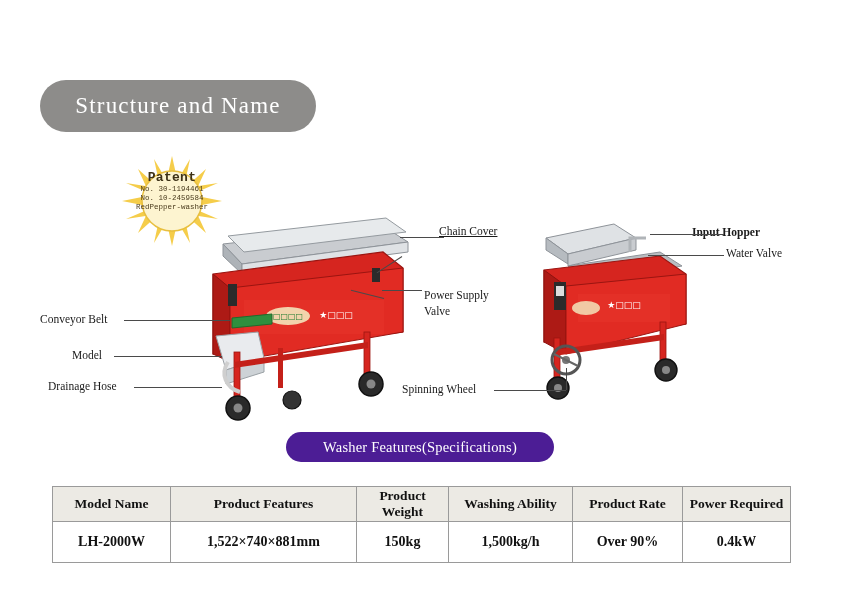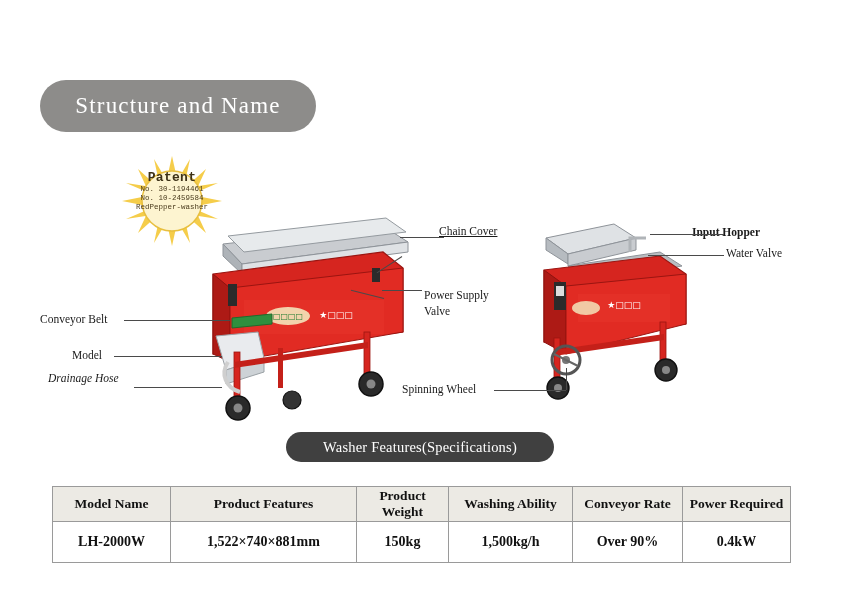--- a/index.html
+++ b/index.html
@@ -111,21 +111,21 @@
     width: 1px;
   }
 
   
   .features-banner {
     position: absolute;
     left: 286px;
     top: 388px;
     width: 268px;
     height: 30px;
-    background: #404040;
+    background: #4c1d95;
     border-radius: 15px;
     display: flex;
     align-items: center;
     justify-content: center;
   }
   .features-banner .f-text {
     color: #ffffff;
     font-size: 14.5px;
     letter-spacing: .2px;
   }
@@ -301,21 +301,21 @@
   <div class="callout" style="left:424px; top:261px;">Valve</div>
   <div class="leader" style="left:382px; top:246px; width:40px;"></div>
   <div class="leader" style="left:350px; top:254px; width:34px; transform:rotate(14deg); transform-origin:right center;"></div>
 
   <div class="callout" style="left:40px; top:269px;">Conveyor Belt</div>
   <div class="leader" style="left:124px; top:276px; width:106px;"></div>
 
   <div class="callout" style="left:72px; top:305px;">Model</div>
   <div class="leader" style="left:114px; top:312px; width:108px;"></div>
 
-  <div class="callout" style="left:48px; top:328px;font-style:italic;">Drainage Hose</div>
+  <div class="callout" style="left:48px; top:336px;">Drainage Hose</div>
   <div class="leader" style="left:134px; top:343px; width:88px;"></div>
 
   <div class="callout" style="left:692px; top:182px;font-weight:bold;">Input Hopper</div>
   <div class="leader" style="left:650px; top:190px; width:74px;"></div>
 
   <div class="callout" style="left:726px; top:203px;">Water Valve</div>
   <div class="leader" style="left:648px; top:211px; width:76px;"></div>
 
   <div class="callout" style="left:402px; top:339px;">Spinning Wheel</div>
   <div class="leader" style="left:494px; top:346px; width:72px;"></div>
@@ -333,21 +333,21 @@
       <col class="col-3">
         <col class="col-4">
         <col class="col-5">
     </colgroup>
     <thead>
       <tr>
         <th>Model Name</th>
         <th>Product Features</th>
         <th>Product Weight</th>
         <th>Washing Ability</th>
-        <th>Conveyor Rate</th>
+        <th>Product Rate</th>
         <th>Power Required</th>
       </tr>
     </thead>
     <tbody>
       <tr>
         <td>LH-2000W</td>
         <td>1,522×740×881mm</td>
         <td>150kg</td>
         <td>1,500kg/h</td>
         <td>Over 90%</td>

